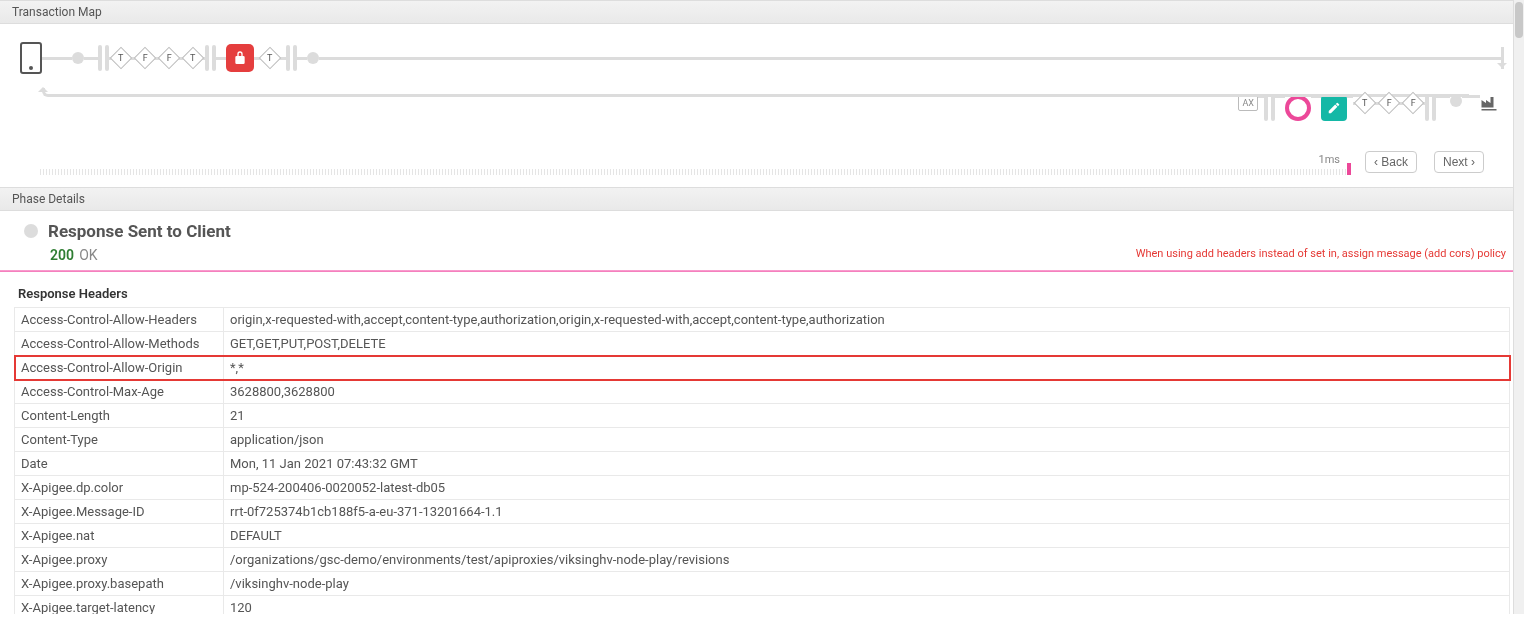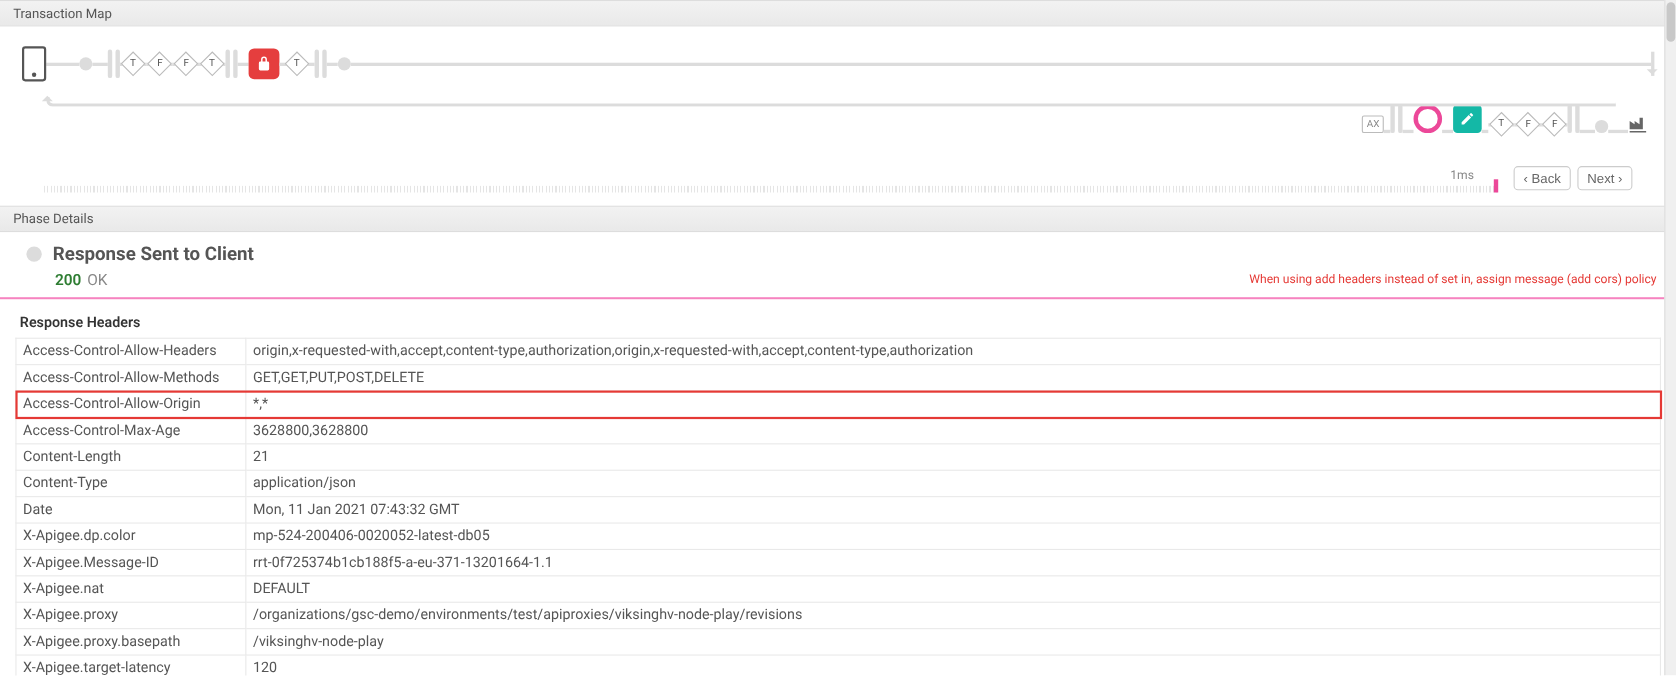--- a/index.html
+++ b/index.html
@@ -23,27 +23,27 @@
 .pink-ring{width:18px;height:18px;border:4px solid #ec4899;border-radius:50%}
 .edit-box{width:26px;height:26px;background:#14b8a6;border-radius:4px;display:flex;align-items:center;justify-content:center}
 .edit-box svg{width:14px;height:14px;fill:#fff}
 .factory-icon{width:18px;height:16px;position:relative}
 .factory-icon svg{width:18px;height:16px;fill:#666}
 .return-arrow{height:6px;margin:14px 0 0 22px;width:calc(100% - 60px);border-left:3px solid #dcdcdc;border-bottom:3px solid #dcdcdc;border-bottom-left-radius:6px;position:relative}
 .return-arrow:before{content:"";position:absolute;left:-7px;top:-6px;border:5px solid transparent;border-bottom-color:#dcdcdc}
 .down-arrow{position:relative;width:3px;height:22px;background:#dcdcdc}
 .down-arrow:after{content:"";position:absolute;bottom:-4px;left:-4px;border:5px solid transparent;border-top-color:#dcdcdc}
 
-.lowerflow{display:flex;align-items:flex-end;justify-content:flex-end;padding-right:6px;margin-top:-2px}
+.lowerflow{display:flex;align-items:flex-start;justify-content:flex-end;padding-right:6px;margin-top:-2px}
 
 .timeline-row{display:flex;align-items:flex-end;gap:14px;padding:0 20px 8px 20px;margin-top:30px}
 .tl-label{font-size:11px;color:#888;margin-bottom:14px;margin-right:6px}
 .tl-track{flex:1;height:6px;background:repeating-linear-gradient(90deg,#e5e5e5 0 1px,transparent 1px 3px);position:relative}
 .tl-marker{position:absolute;right:0;bottom:0;width:4px;height:12px;background:#ec4899}
-.nav-btns{display:flex;gap:6px;margin-bottom:2px}
+.nav-btns{display:flex;gap:17px;margin-bottom:2px}
 .nav-btn{border:1px solid #ccc;background:#fff;border-radius:4px;padding:3px 8px;font-size:12px;color:#666;cursor:pointer}
 
 .phase-body{padding:10px 18px 6px 24px}
 .phase-row1{display:flex;align-items:center;gap:10px}
 .big-dot{width:14px;height:14px;border-radius:50%;background:#dcdcdc}
 .phase-title{font-size:17px;color:#555;font-weight:700}
 .status-row{padding:6px 0 4px 26px}
 .status-code{color:#2e7d32;font-weight:600;font-size:14px}
 .status-text{color:#888;font-size:14px;margin-left:2px}
 .note{color:#e53935;font-size:11px;text-align:right;margin-top:-20px}
@@ -180,21 +180,21 @@
     <span class="line-seg-s" style="width:18px"></span>
     <span class="factory-icon">
       <svg viewBox="0 0 24 20">
             <path d="M2 18h20v2H2v-2zm0-2V6l6 4V6l6 4V2h4v14H2z"></path>
           </svg>
     </span>
   </div>
 
   <div class="timeline-row">
     <div style="flex:1;position:relative">
-      <div style="position:absolute;right:16px;top:-16px" class="tl-label">1ms</div>
+      <div style="position:absolute;right:5px;top:-16px" class="tl-label">1ms</div>
       <div class="tl-track">
         <div class="tl-marker"></div>
       </div>
     </div>
     <div class="nav-btns">
       <button class="nav-btn">‹ Back</button>
       <button class="nav-btn">Next ›</button>
     </div>
   </div>
 </div>

